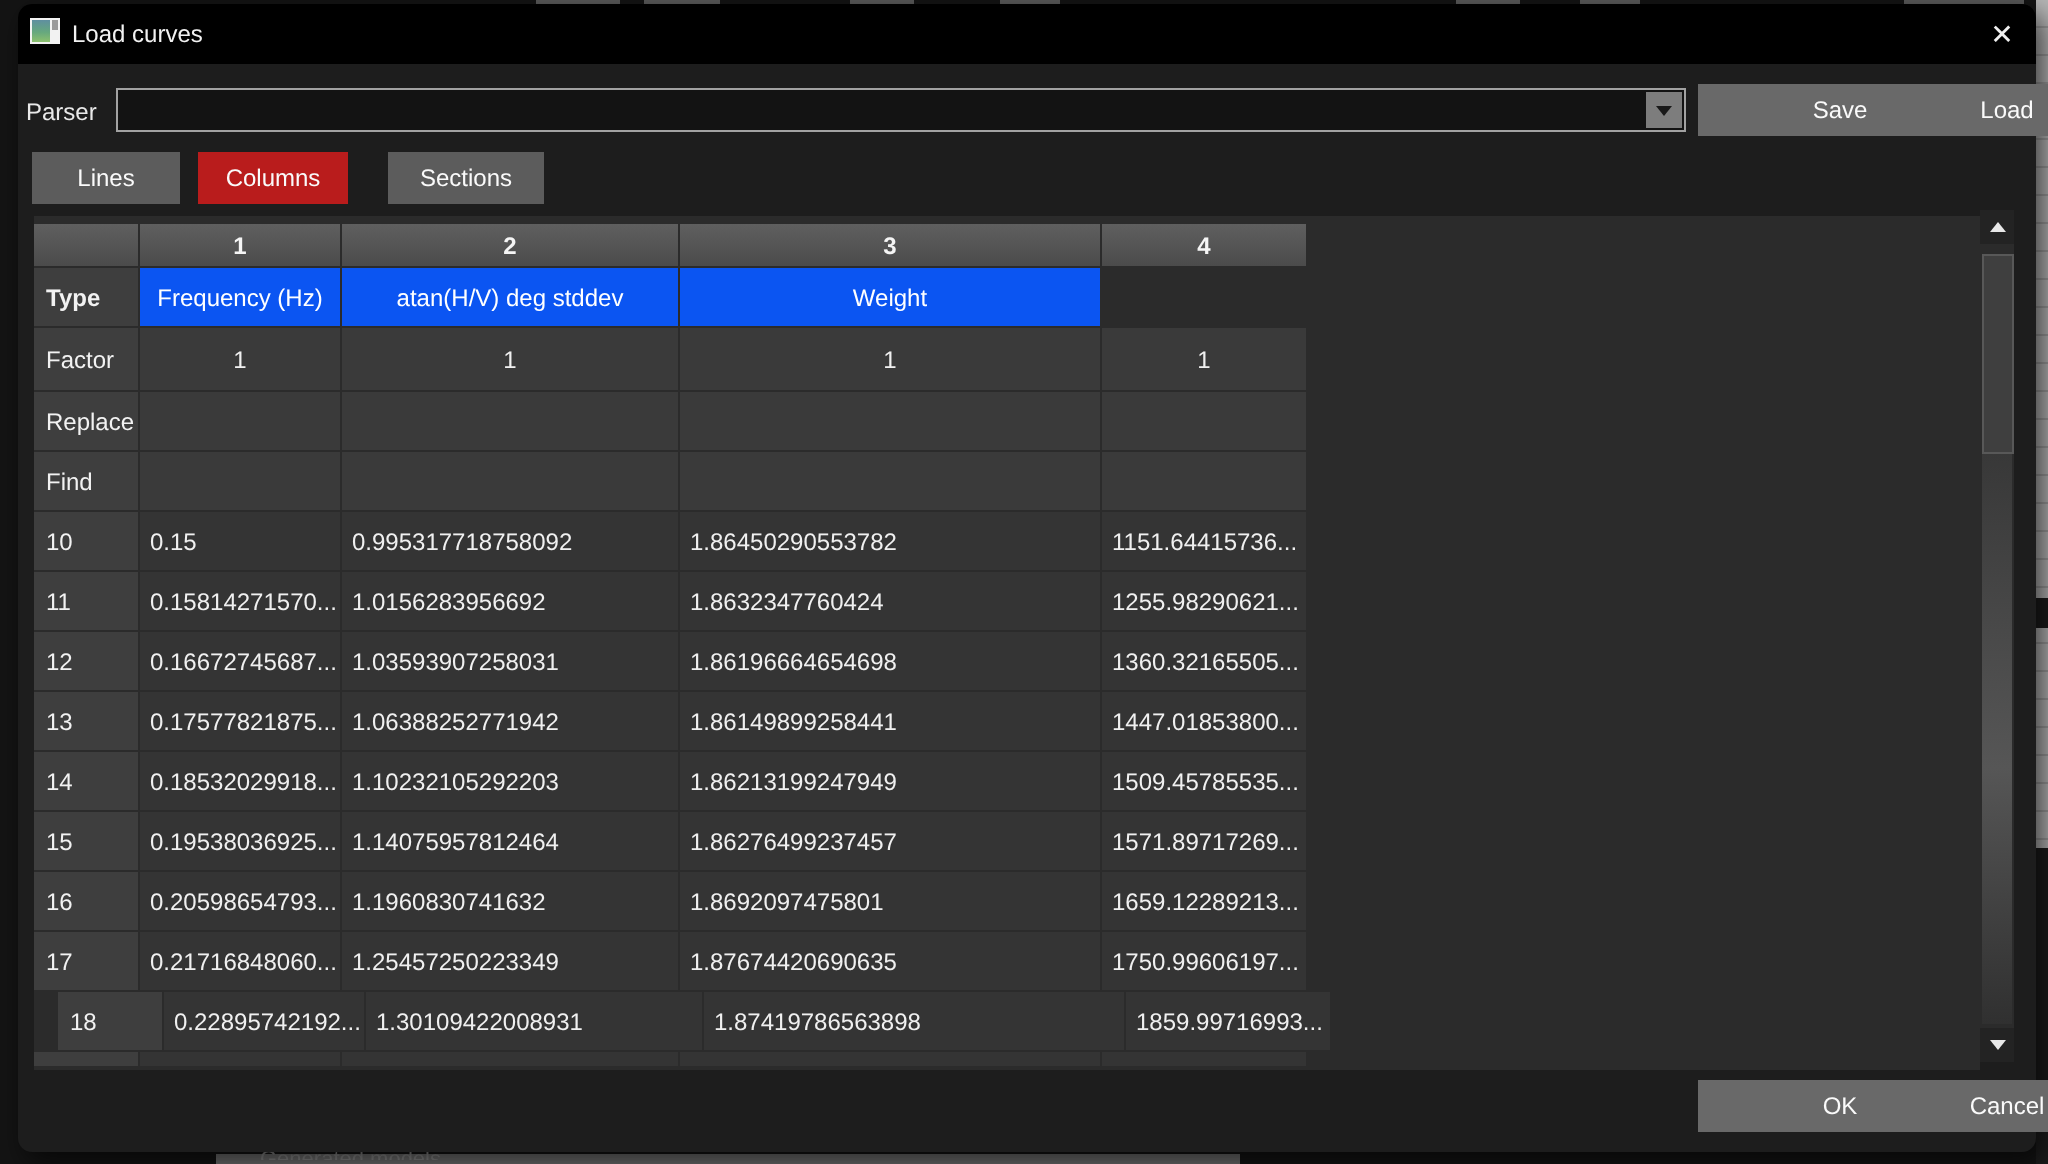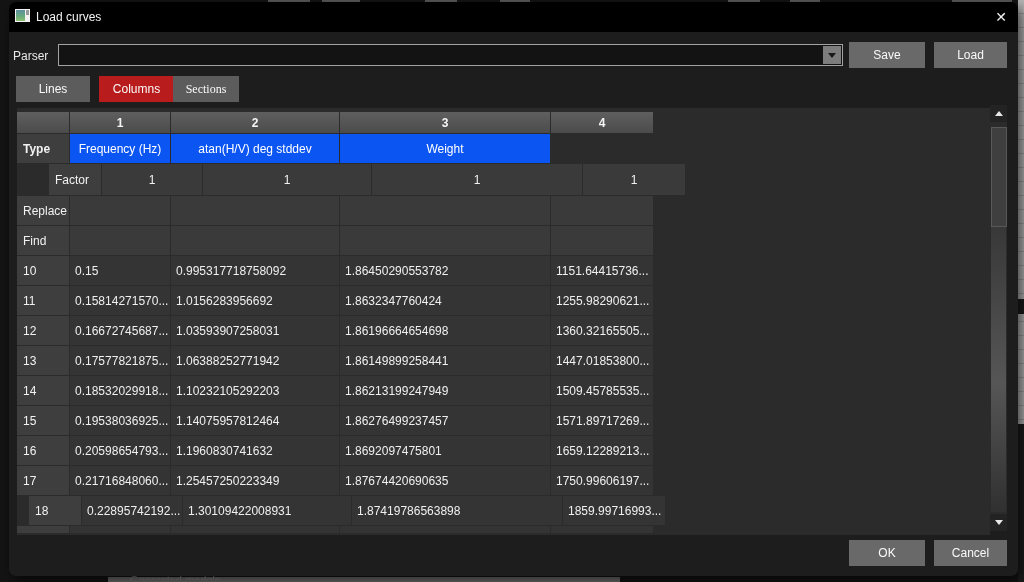--- a/index.html
+++ b/index.html
@@ -34,31 +34,31 @@
 
   
   .parser-label{position:absolute;left:4px;top:47px;}
   .combo{position:absolute;left:49px;top:42px;width:783px;height:20px;background:#131313;border:1px solid #a2a2a2;}
   .combo-arrow{position:absolute;right:1px;top:1px;width:18px;height:18px;background:#7d7d7d;
     display:flex;align-items:center;justify-content:center;}
   .combo-arrow .tri{width:0;height:0;border-left:4px solid transparent;border-right:4px solid transparent;border-top:5px solid #191919;}
   .combo-value{position:absolute;left:4px;top:2px;color:#e9e9e9;}
 
   .btn{position:absolute;background:#696969;color:#fafafa;display:flex;align-items:center;justify-content:center;
-    font-size:12px;}
+    font-size:12px;padding-left:33px;}
   .btn-save{left:840px;top:40px;width:76px;height:26px;}
   .btn-load{left:925px;top:40px;width:73px;height:26px;}
   .btn-ok{left:840px;top:538px;width:76px;height:26px;}
   .btn-cancel{left:925px;top:538px;width:73px;height:26px;}
 
   .tab{position:absolute;top:74px;height:26px;background:#5c5c5c;color:#fafafa;
     display:flex;align-items:center;justify-content:center;}
   .tab-lines{left:7px;width:74px;}
   .tab-columns{left:90px;width:75px;background:#b91c1c;}
-  .tab-sections{left:164px;width:66px;font-family:Liberation Serif, serif;}
+  .tab-sections{left:185px;width:78px;}
 
   
   .table-area{position:absolute;left:8px;top:106px;width:973px;height:427px;background:#2b2b2b;overflow:hidden;}
   .trow{display:grid;grid-template-columns:52px 100px 168px 210px 102px;column-gap:1px;margin-bottom:1px;}
   .trow>div{display:flex;align-items:center;overflow:hidden;white-space:nowrap;}
   .colhdr-row{margin-top:4px;}
   .colhdr-row>div{height:21px;background:linear-gradient(180deg,#5f5f5f,#4b4b4b);justify-content:center;font-weight:bold;color:#f5f5f5;}
   .colhdr-row .corner{background:linear-gradient(180deg,#5f5f5f,#4b4b4b);}
   .rowhdr{background:#3e3e3e;padding-left:6px;color:#f2f2f2;}
   .bold{font-weight:bold;}
@@ -131,21 +131,21 @@
       <div>3</div>
       <div>4</div>
     </div>
     <div id="grid-rows">
         <div class="trow" style="height: 29px;">
           <div class="rowhdr bold">Type</div>
           <div class="cell-blue">Frequency (Hz)</div>
           <div class="cell-blue">atan(H/V) deg stddev</div>
           <div class="cell-blue">Weight</div>
         </div>
-        <div class="trow" style="height: 31px; padding-left: 32px;">
+        <div class="trow" style="height: 31px;">
           <div class="rowhdr">Factor</div>
           <div class="cell-param">1</div>
           <div class="cell-param">1</div>
           <div class="cell-param">1</div>
           <div class="cell-param">1</div>
         </div>
         <div class="trow" style="height: 29px;">
           <div class="rowhdr">Replace</div>
           <div class="cell-param"></div>
           <div class="cell-param"></div>

